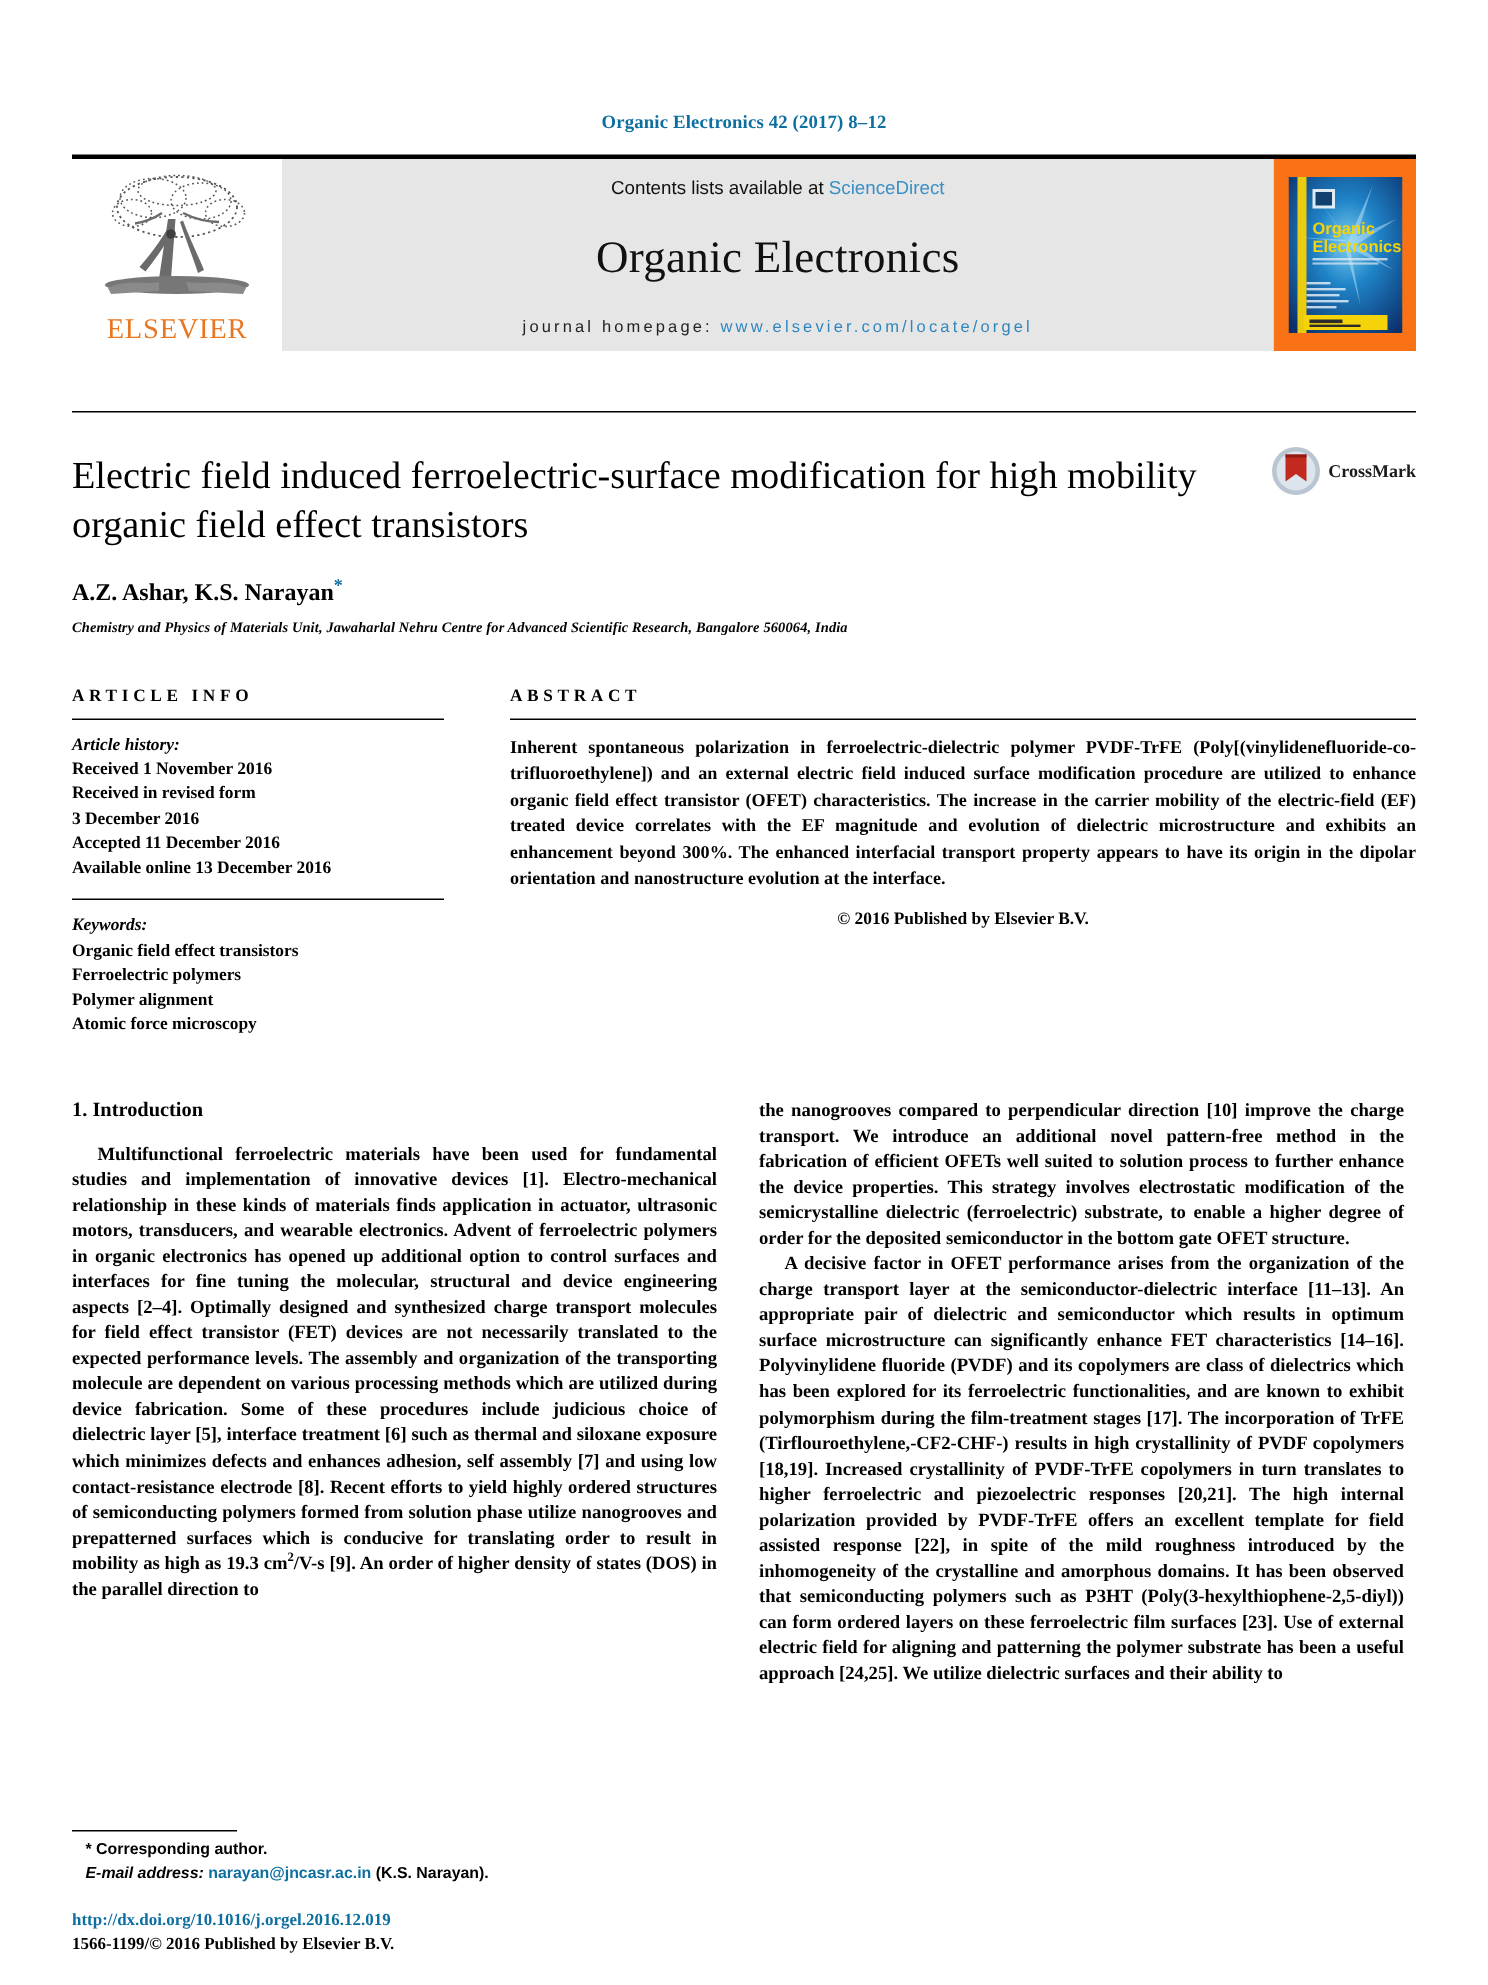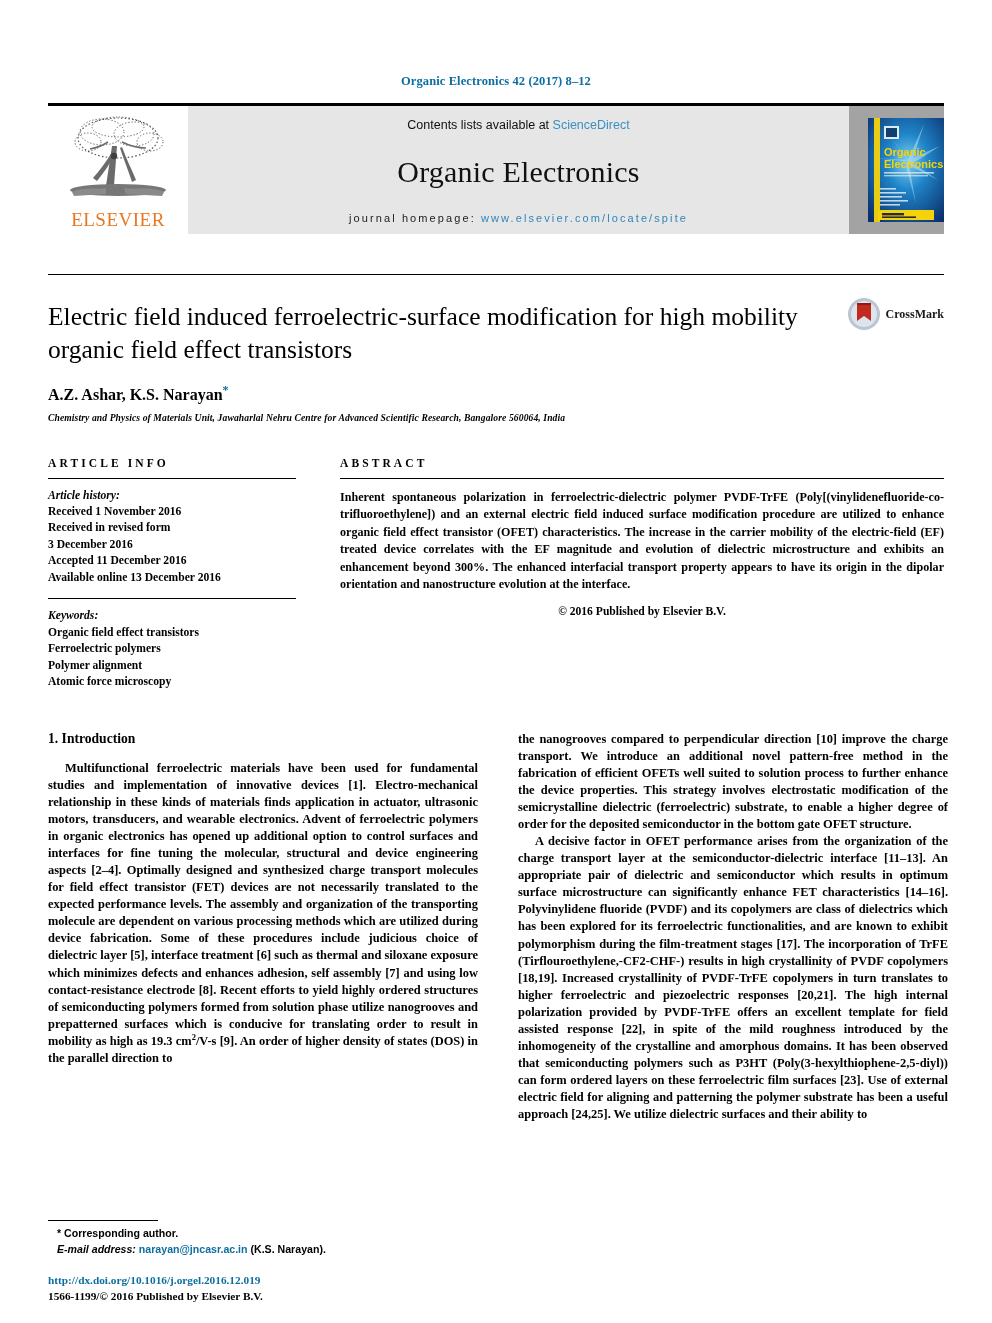--- a/index.html
+++ b/index.html
@@ -88,22 +88,22 @@
     font-size: 11px;
     letter-spacing: 2.1px;
     color: #222;
   }
   .homepage-line .url { color: #2f86bd; }
   .cover-thumb {
     width: 95px;
     flex: 0 0 95px;
     display: flex;
     align-items: center;
-    justify-content: flex-end;
-    background: #a3a3a3;
+    justify-content: center;
+    background: #f97316;
   }
 
   
   .title-block {
     margin-top: 40px;
     border-top: 1px solid #000;
     padding-top: 26px;
     position: relative;
     min-height: 112px;
   }
@@ -183,21 +183,21 @@
     text-align: center;
     font-family: "Liberation Serif", serif;
     font-size: 11.6px;
     font-weight: bold;
   }
 
   
   .body-wrap {
     margin-top: 40px;
     display: flex;
-    gap: 40px;
+    gap: 28px;
     position: relative;
   }
   .body-col { width: 430px; flex: 0 0 430px; position: relative; }
   .h2 {
     font-family: "Liberation Serif", serif;
     font-weight: bold;
     font-size: 13.6px;
     margin: 0 0 13px 0;
   }
   .para {
@@ -278,21 +278,21 @@
       </svg>
       <div class="elsevier-word">ELSEVIER</div>
     </div>
 
     <div class="masthead-center">
       <div class="contents-line">
         <span>Contents lists available at </span><a href="#">ScienceDirect</a>
       </div>
       <div class="journal-title">Organic Electronics</div>
       <div class="homepage-line">
-        <span>journal homepage: </span><span class="url">www.elsevier.com/locate/spite</span>
+        <span>journal homepage: </span><span class="url">www.elsevier.com/locate/orgel</span>
       </div>
     </div>
 
     <div class="cover-thumb">
       <svg width="76" height="104" viewBox="0 0 76 104">
         <defs>
           <radialGradient id="cvg" cx="52%" cy="42%" r="72%">
             <stop offset="0%" stop-color="#7fd0f2"></stop>
             <stop offset="38%" stop-color="#1f84c8"></stop>
             <stop offset="100%" stop-color="#0b2f6b"></stop>

